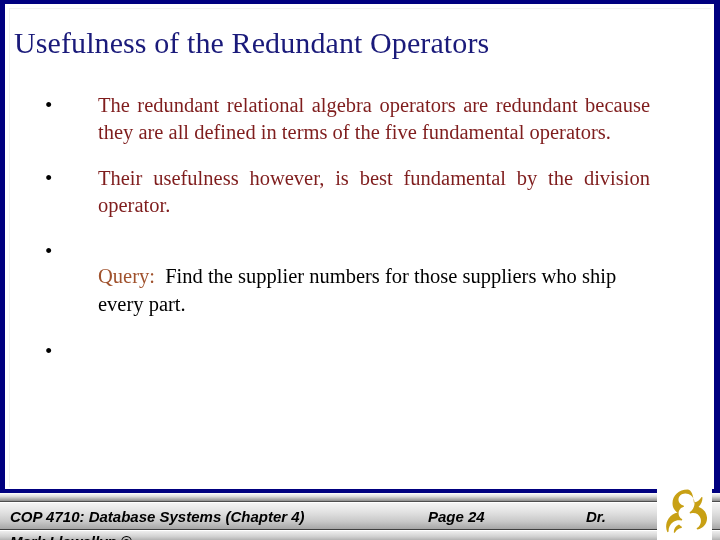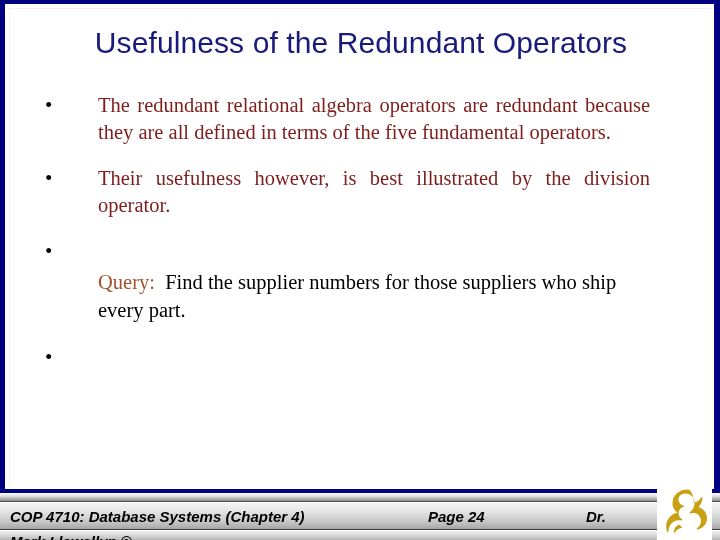--- a/index.html
+++ b/index.html
@@ -68,22 +68,21 @@
     border-top: 1px solid #f2f2f2;
     box-sizing: border-box;
     pointer-events: none;
   }
 
   #title {
     position: absolute;
     left: 14px;
     top: 24px;
     width: 694px;
-    text-align: center;
-    font-family: Liberation Sans, sans-serif;
+    font-family: Liberation Serif, serif;
     font-size: 30px;
     line-height: 38px;
     color: #1a1a7a;
     letter-spacing: 0.1px;
     white-space: nowrap;
   }
 
   #body {
     position: absolute;
     left: 0;
@@ -112,21 +111,21 @@
     font-size: 20.5px;
     line-height: 27px;
     color: #7f1d1d;
     text-align: justify;
     text-justify: inter-word;
   }
   .gap-m { height: 19px; }
   .gap-l { height: 20px; }
 
   #query-block {
-    margin: 10px 0 0 98px;
+    margin: 4px 0 0 98px;
     width: 560px;
     font-size: 20.5px;
     line-height: 28px;
     color: #000000;
   }
   #query-label {
     color: #a0522d;
   }
 
   
@@ -220,21 +219,21 @@
 
     <div class="bullet-row">
       <span class="bullet-mark">•</span>
       <div class="bullet-text">The redundant relational algebra operators are redundant because they are all defined in terms of the five fundamental operators.</div>
     </div>
 
     <div class="gap-m"></div>
 
     <div class="bullet-row">
       <span class="bullet-mark">•</span>
-      <div class="bullet-text">Their usefulness however, is best illustrated by the division operator.</div>
+      <div class="bullet-text">Their usefulness however, is best fundamental by the division operator.</div>
     </div>
 
     <div class="gap-m"></div>
 
     <div class="bullet-row">
       <span class="bullet-mark">•</span>
     </div>
 
     <div class="gap-l"></div>
 

